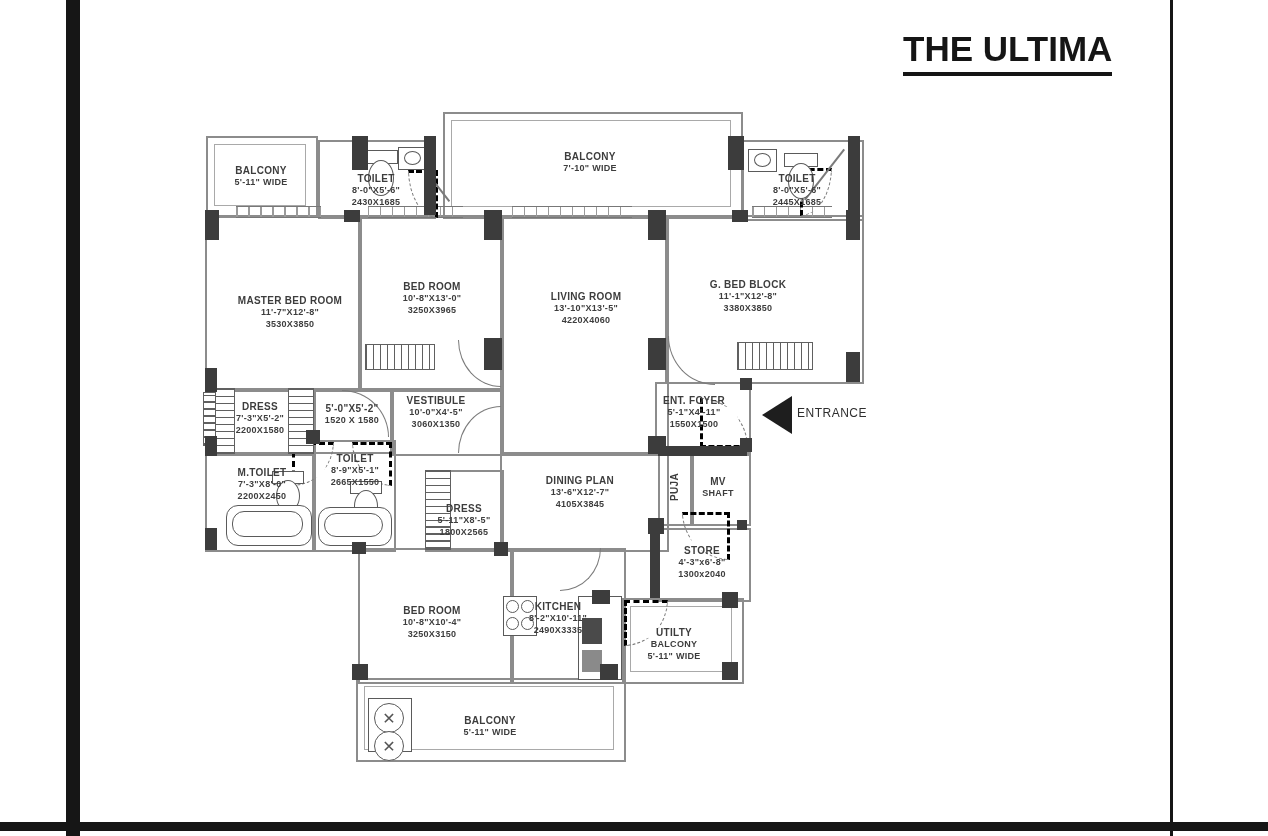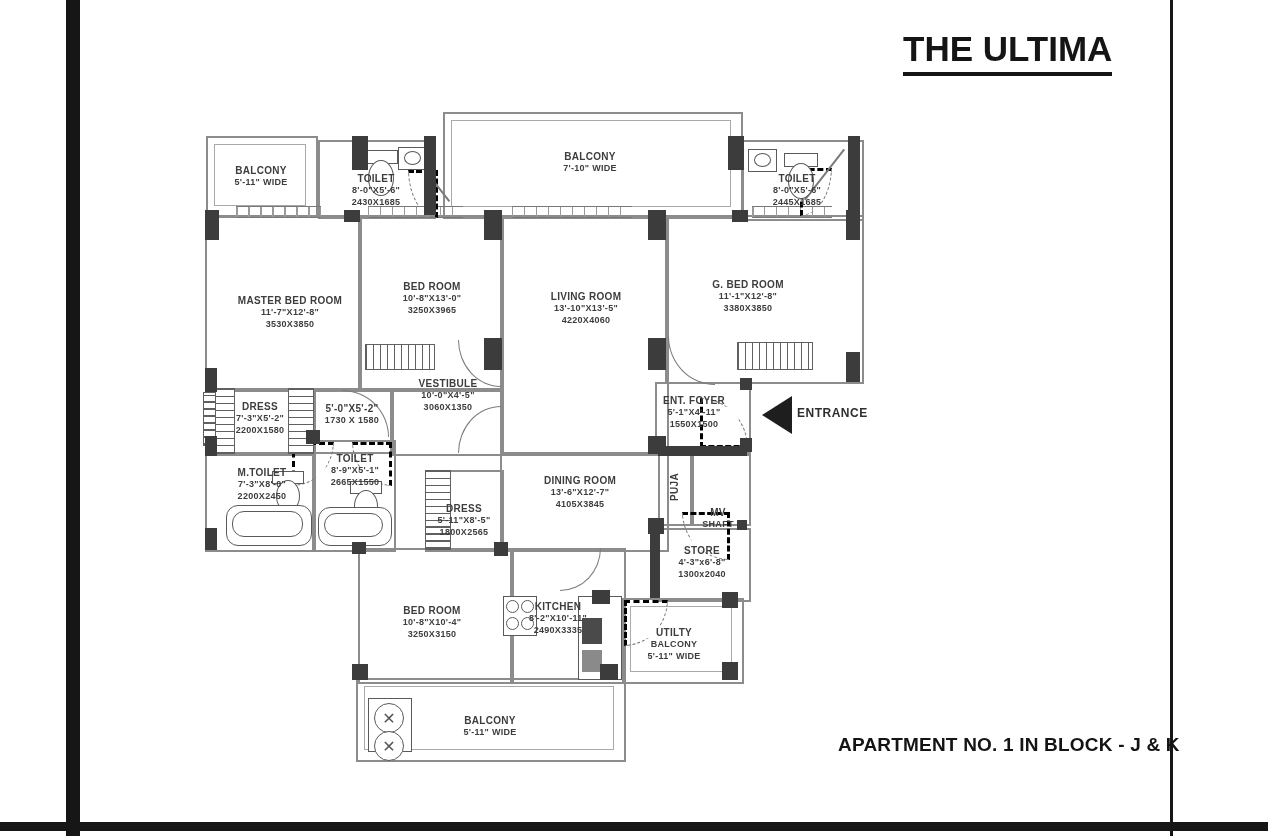--- a/index.html
+++ b/index.html
@@ -37,21 +37,21 @@
   .fill{background:#4a4a4a;border:none;}
   .fill2{background:#8a8a8a;border:none;}
   .circ{border-radius:50%;display:flex;align-items:center;justify-content:center;
       color:#555;font-size:16px;font-weight:400;}
   .rlabel{position:absolute;transform:translate(-50%,-50%);text-align:center;z-index:10;
       font-size:10px;font-weight:700;color:#3d3d3d;letter-spacing:.3px;line-height:1.3;white-space:nowrap;}
   .rlabel .dim{font-size:9px;font-weight:700;}
   .rlabel.vert{transform:translate(-50%,-50%) rotate(-90deg);}
   #entrance-arrow{position:absolute;left:762px;top:396px;width:0;height:0;z-index:11;
       border-top:19px solid transparent;border-bottom:19px solid transparent;border-right:30px solid #1e1e1e;}
-  #entrance-label{position:absolute;left:797px;top:406px;font-size:12px;font-weight:700;
+  #entrance-label{position:absolute;left:797px;top:406px;font-size:12px;font-weight:400;
       color:#2e2e2e;letter-spacing:.5px;z-index:11;}
 </style>
 </head>
 <body>
 
 <div id="frame-left"></div>
 <div id="frame-bottom"></div>
 <div id="frame-right"></div>
 
 <div id="title">
@@ -98,37 +98,37 @@
       <div class="dim">3250X3965</div>
     </div>
     <div class="room" style="left: 500px; top: 215px; width: 165px; height: 237px;"></div>
     <div class="rlabel" style="left: 586px; top: 308px;">
       <div>LIVING ROOM</div>
       <div class="dim">13'-10"X13'-5"</div>
       <div class="dim">4220X4060</div>
     </div>
     <div class="room" style="left: 665px; top: 215px; width: 195px; height: 165px;"></div>
     <div class="rlabel" style="left: 748px; top: 296px;">
-      <div>G. BED ROOM</div>
+      <div>G. BED BLOCK</div>
       <div class="dim">11'-1"X12'-8"</div>
       <div class="dim">3380X3850</div>
     </div>
     <div class="room" style="left: 205px; top: 388px; width: 107px; height: 64px;"></div>
     <div class="rlabel" style="left: 260px; top: 418px;">
       <div>DRESS</div>
       <div class="dim">7'-3"X5'-2"</div>
       <div class="dim">2200X1580</div>
     </div>
     <div class="room" style="left: 312px; top: 388px; width: 78px; height: 62px;"></div>
     <div class="rlabel" style="left: 352px; top: 414px;">
       <div>5'-0"X5'-2"</div>
-      <div class="dim">1730 X 1580</div>
+      <div class="dim">1520 X 1580</div>
     </div>
     <div class="room" style="left: 390px; top: 388px; width: 110px; height: 64px;"></div>
-    <div class="rlabel" style="left: 436px; top: 395px; margin-left: 12px;">
+    <div class="rlabel" style="left: 436px; top: 412px;">
       <div>VESTIBULE</div>
       <div class="dim">10'-0"X4'-5"</div>
       <div class="dim">3060X1350</div>
     </div>
     <div class="room" style="left: 655px; top: 382px; width: 92px; height: 70px;"></div>
     <div class="rlabel" style="left: 694px; top: 412px;">
       <div>ENT. FOYER</div>
       <div class="dim">5'-1"X4'-11"</div>
       <div class="dim">1550X1500</div>
     </div>
@@ -145,30 +145,30 @@
       <div class="dim">2665X1550</div>
     </div>
     <div class="room" style="left: 425px; top: 470px; width: 75px; height: 78px;"></div>
     <div class="rlabel" style="left: 464px; top: 520px;">
       <div>DRESS</div>
       <div class="dim">5'-11"X8'-5"</div>
       <div class="dim">1800X2565</div>
     </div>
     <div class="room" style="left: 500px; top: 452px; width: 165px; height: 96px;"></div>
     <div class="rlabel" style="left: 580px; top: 492px;">
-      <div>DINING ROOM</div>
+      <div>DINING PLAN</div>
       <div class="dim">13'-6"X12'-7"</div>
       <div class="dim">4105X3845</div>
     </div>
     <div class="room" style="left: 658px; top: 452px; width: 32px; height: 70px;"></div>
     <div class="rlabel vert" style="left: 674px; top: 487px;">
       <div>PUJA</div>
     </div>
     <div class="room" style="left: 690px; top: 452px; width: 57px; height: 70px;"></div>
-    <div class="rlabel" style="left: 718px; top: 487px; margin-top: 31px;">
+    <div class="rlabel" style="left: 718px; top: 487px;">
       <div>MV</div>
       <div class="dim">SHAFT</div>
     </div>
     <div class="room" style="left: 658px; top: 528px; width: 89px; height: 70px;"></div>
     <div class="rlabel" style="left: 702px; top: 562px;">
       <div>STORE</div>
       <div class="dim">4'-3"x6'-8"</div>
       <div class="dim">1300x2040</div>
     </div>
     <div class="room" style="left: 358px; top: 548px; width: 152px; height: 132px;"></div>
@@ -274,14 +274,13 @@
     <div class="fx oval" style="left: 521px; top: 617px; width: 11px; height: 11px;"></div>
     <div class="fx" style="left: 578px; top: 596px; width: 42px; height: 82px;"></div>
     <div class="fx fill" style="left: 582px; top: 618px; width: 20px; height: 26px;"></div>
     <div class="fx fill2" style="left: 582px; top: 650px; width: 20px; height: 22px;"></div>
     <div class="fx" style="left: 368px; top: 698px; width: 42px; height: 52px;"></div>
     <div class="fx circ" style="left: 374px; top: 703px; width: 28px; height: 28px;">✕</div>
     <div class="fx circ" style="left: 374px; top: 731px; width: 28px; height: 28px;">✕</div>
   </div>
 
 <div id="footer">
-  <div>APARTMENT NO. 1 IN BLOCK -  J &amp;  K</div>
 </div>
 
 </body></html>

